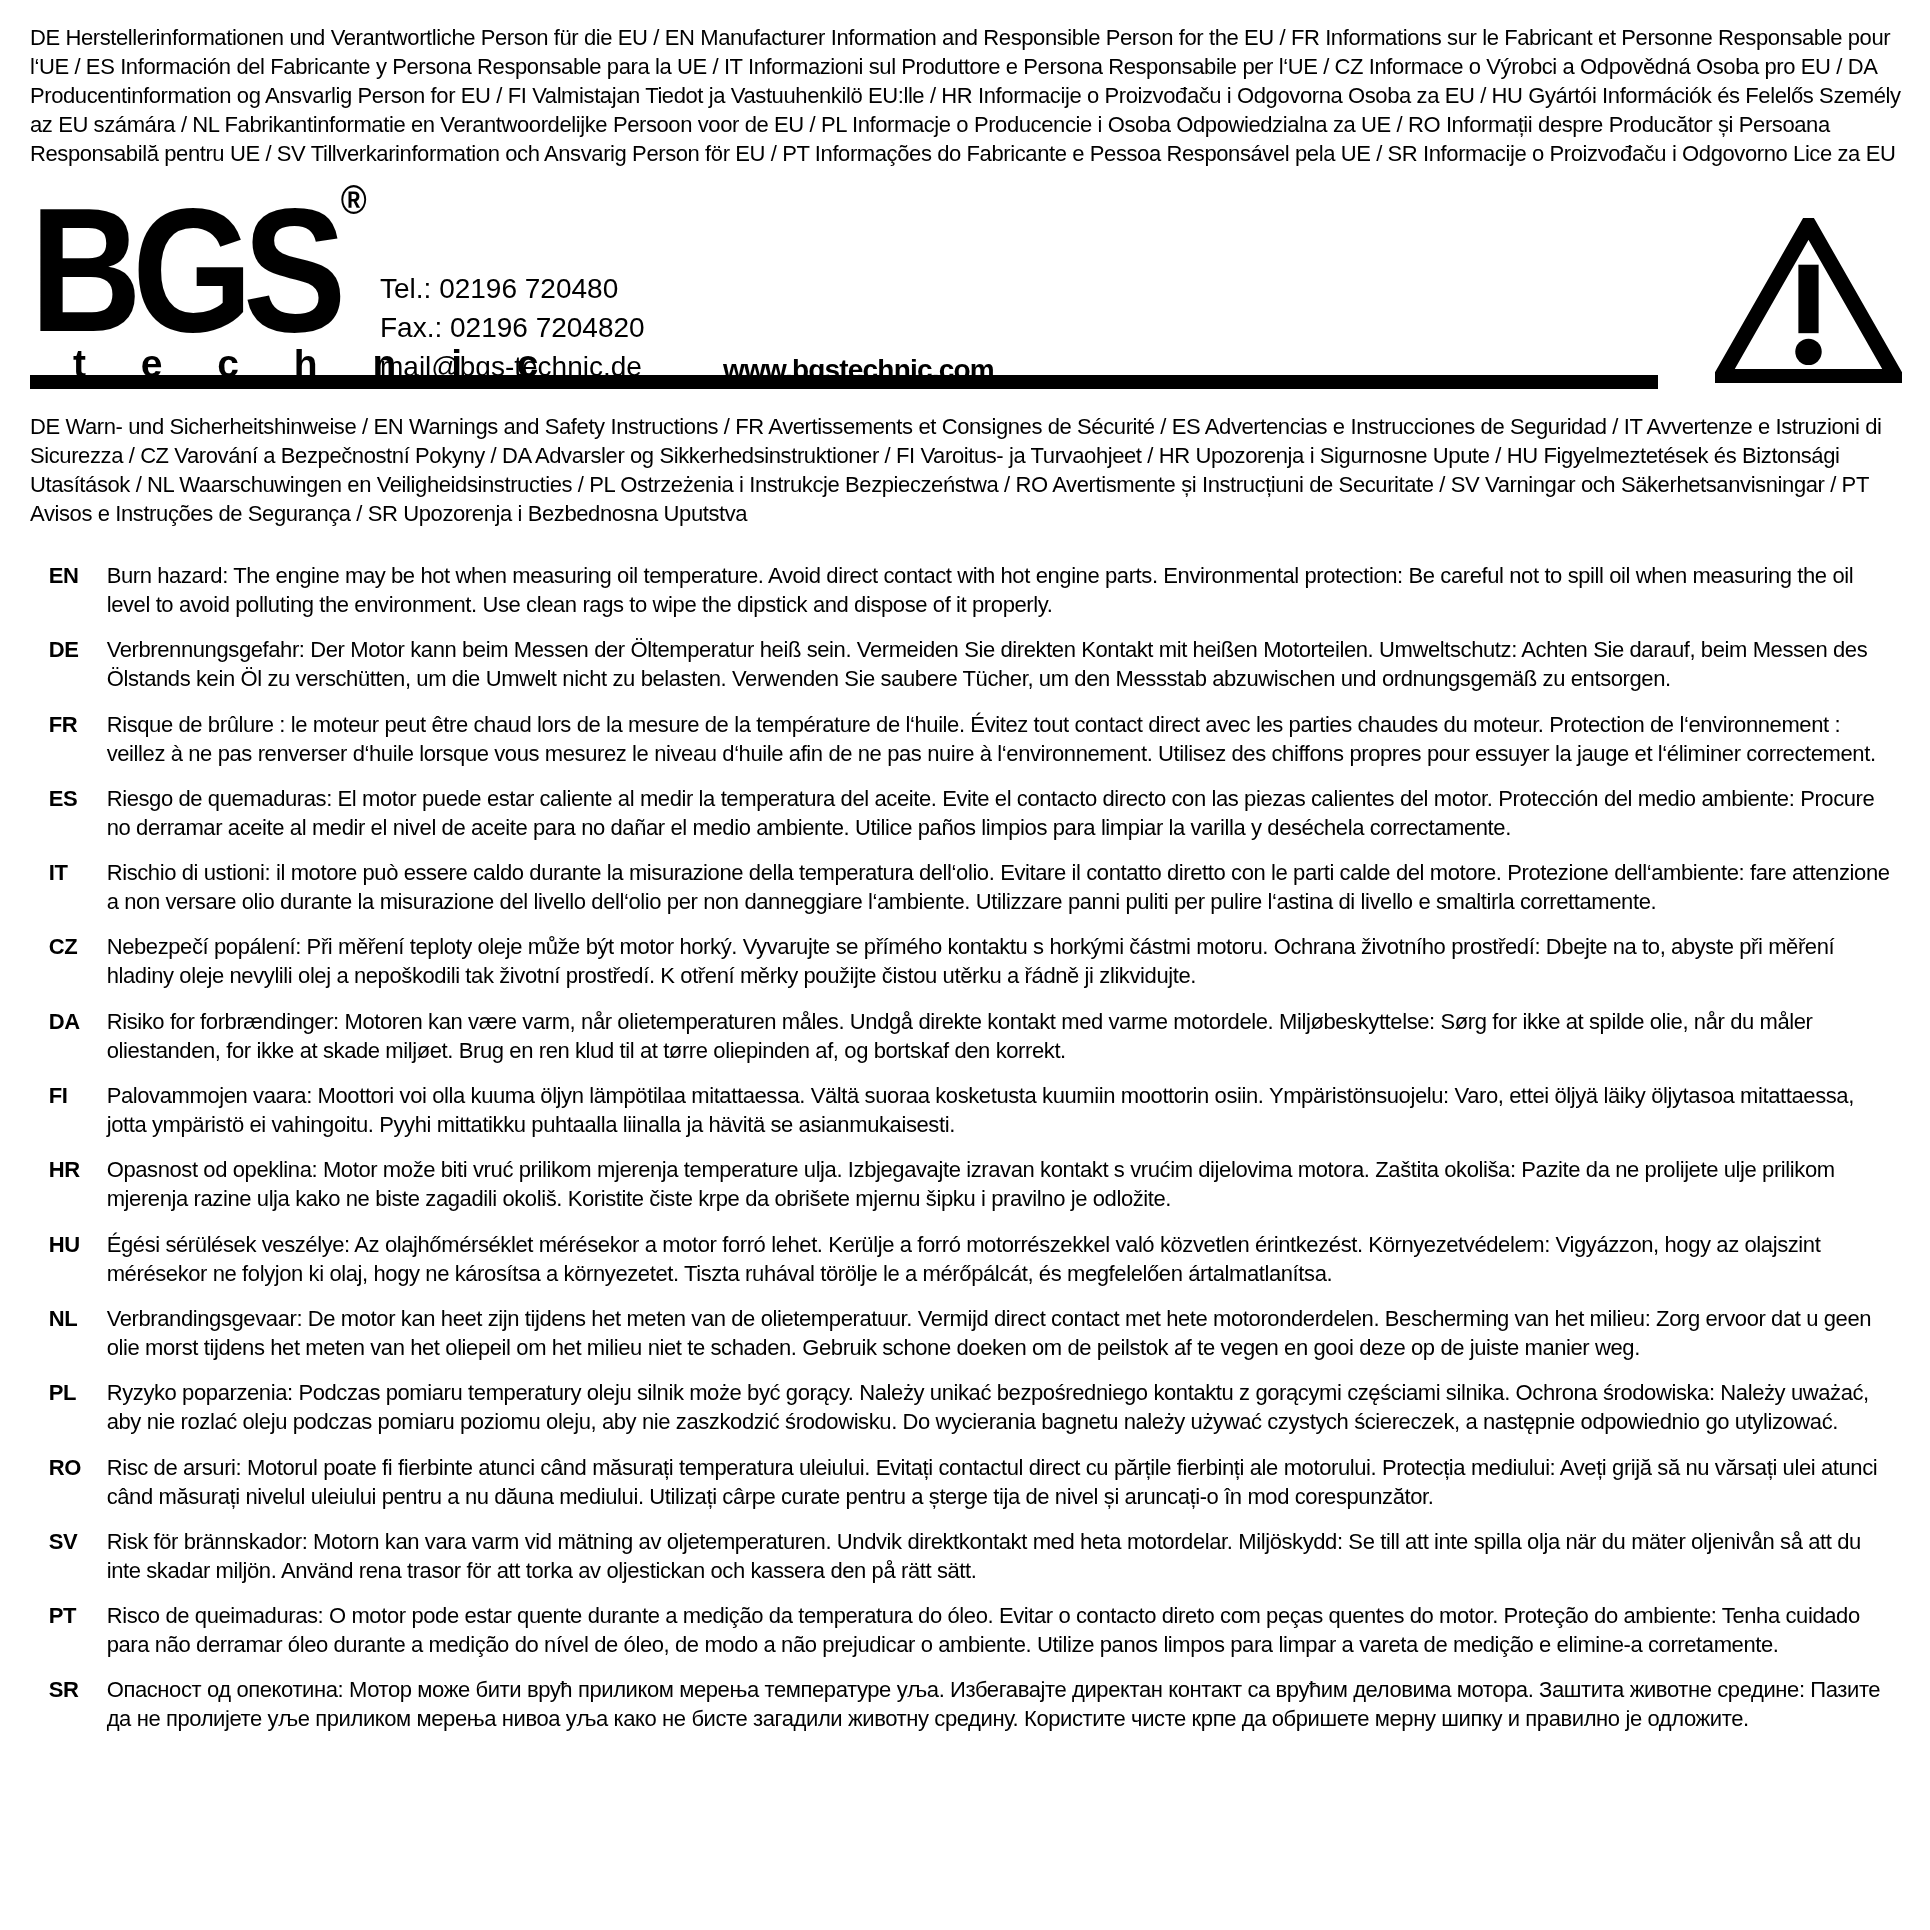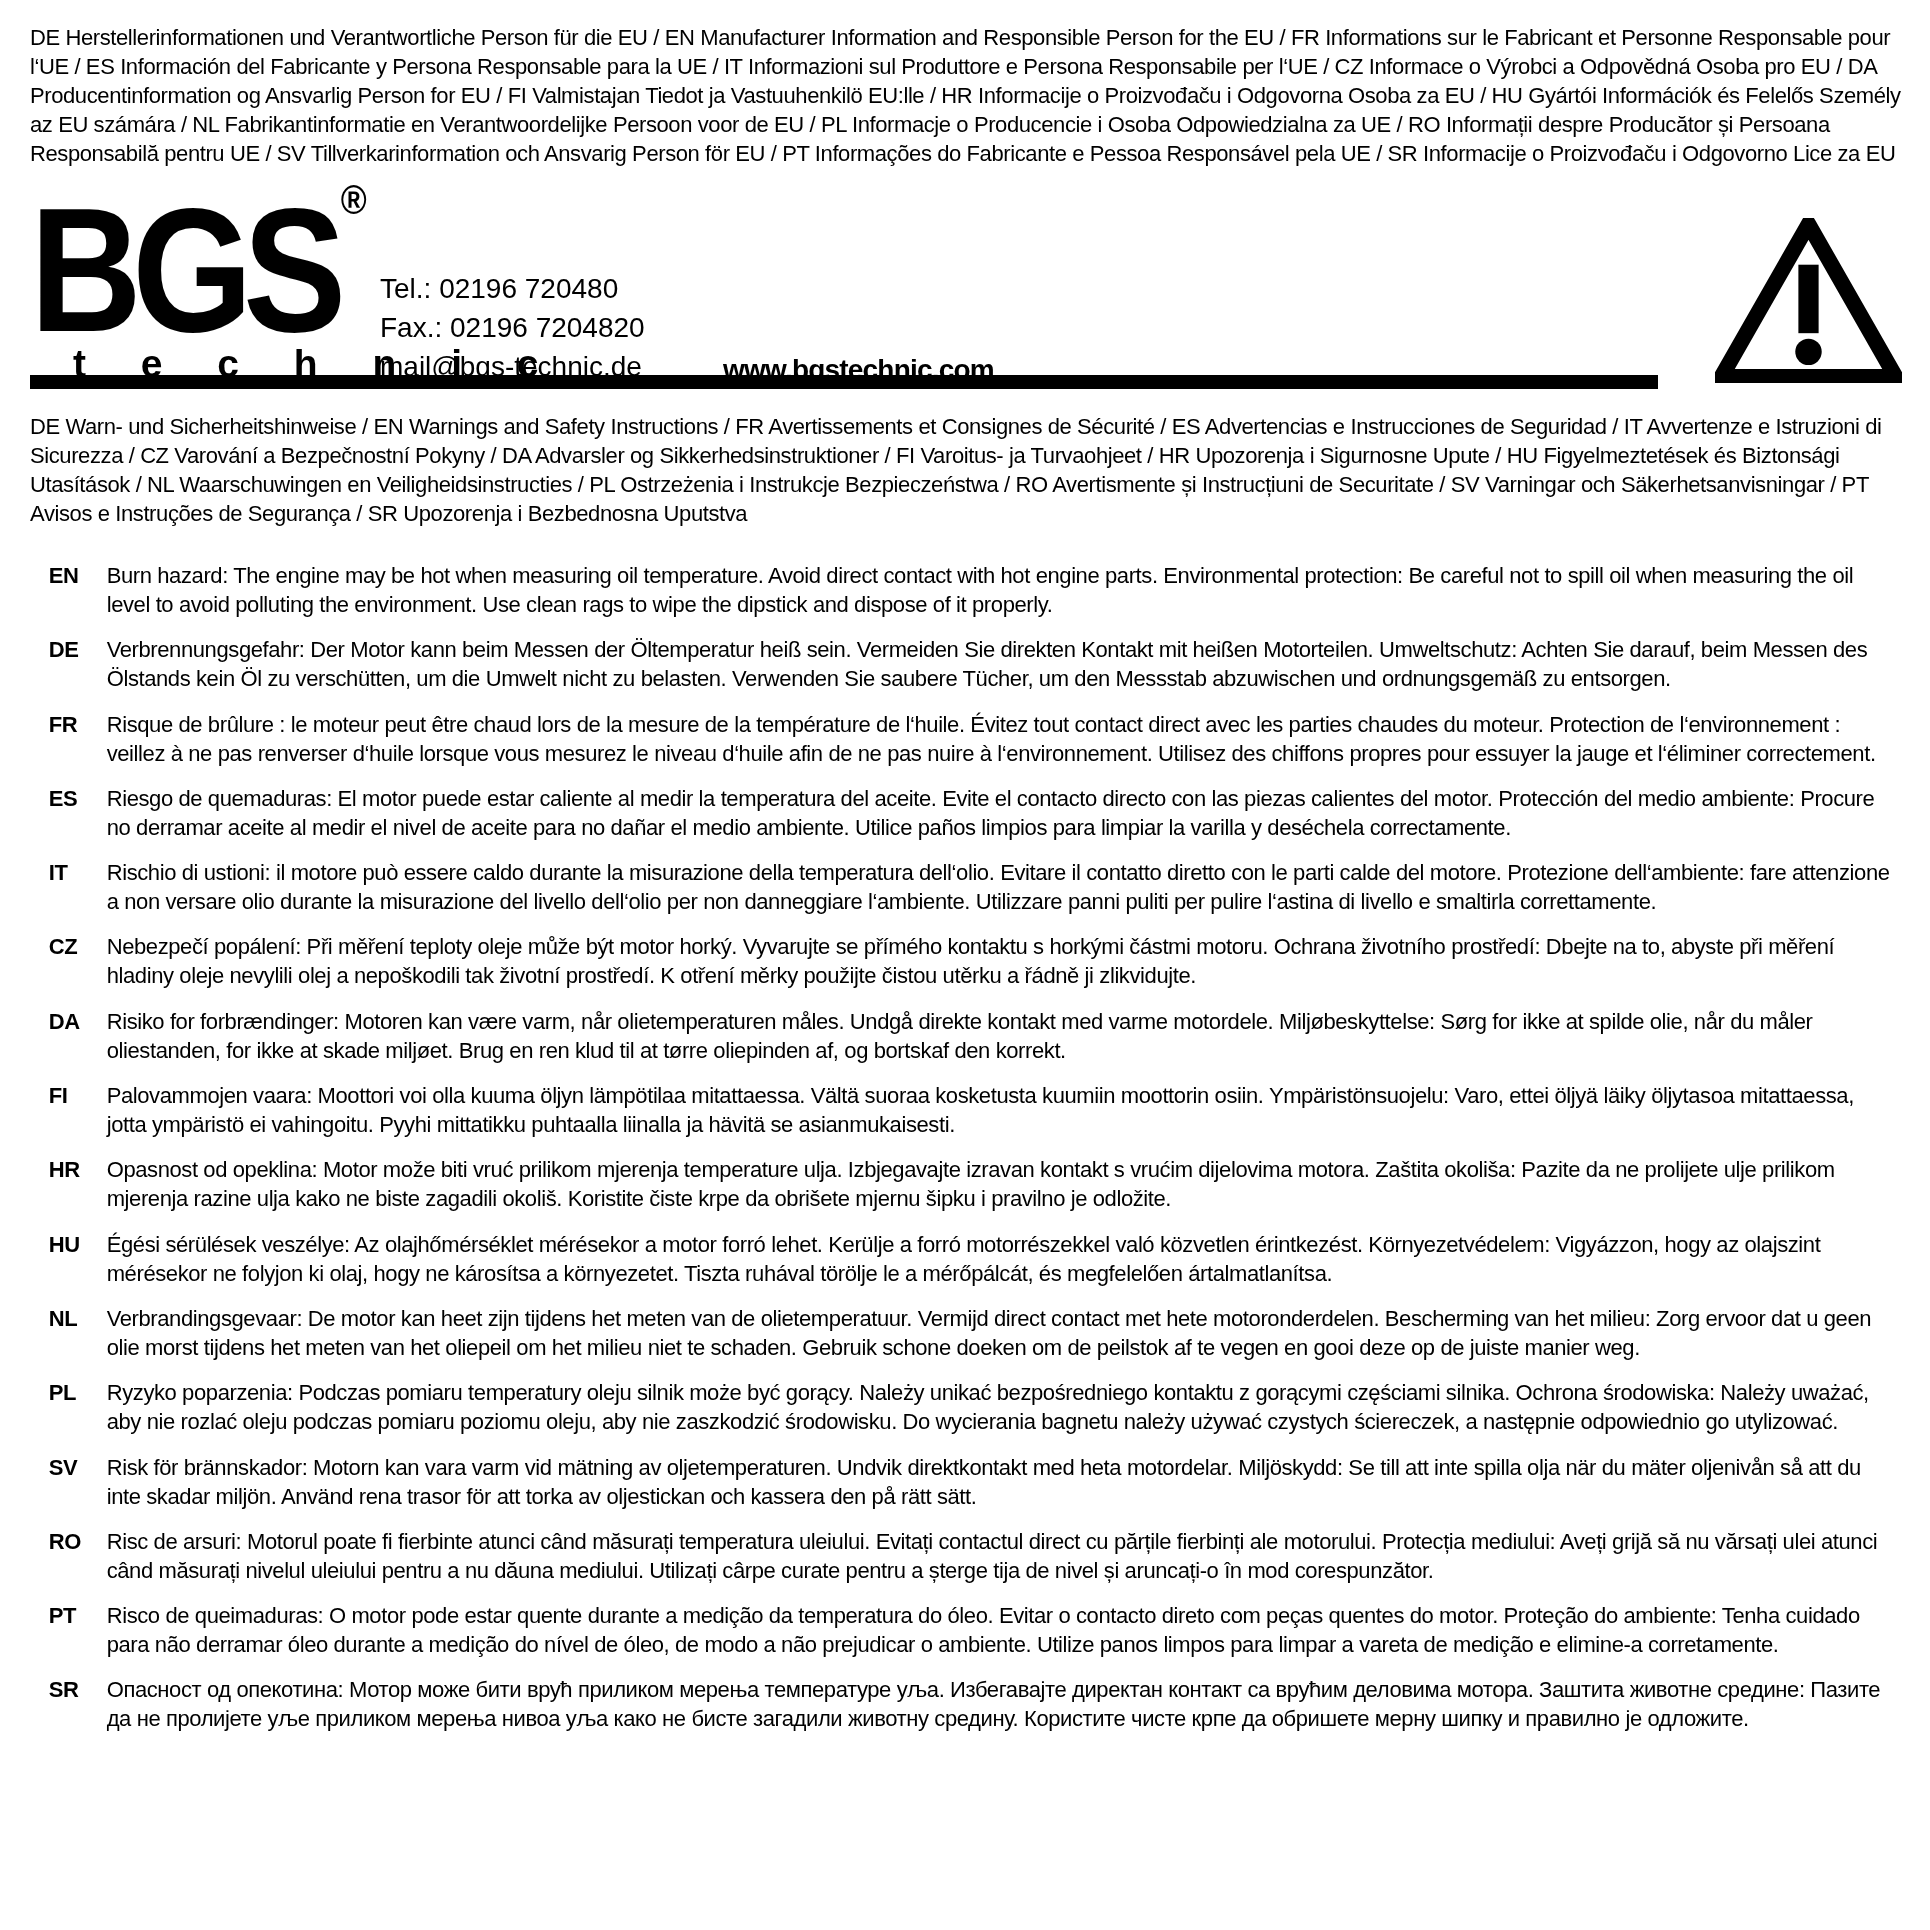--- a/index.html
+++ b/index.html
@@ -178,28 +178,28 @@
     </div>
     <div class="warn-row">
       <div class="warn-code">NL</div>
       <div class="warn-text">Verbrandingsgevaar: De motor kan heet zijn tijdens het meten van de olietemperatuur. Vermijd direct contact met hete motoronderdelen. Bescherming van het milieu: Zorg ervoor dat u geen olie morst tijdens het meten van het oliepeil om het milieu niet te schaden. Gebruik schone doeken om de peilstok af te vegen en gooi deze op de juiste manier weg.</div>
     </div>
     <div class="warn-row">
       <div class="warn-code">PL</div>
       <div class="warn-text">Ryzyko poparzenia: Podczas pomiaru temperatury oleju silnik może być gorący. Należy unikać bezpośredniego kontaktu z gorącymi częściami silnika. Ochrona środowiska: Należy uważać, aby nie rozlać oleju podczas pomiaru poziomu oleju, aby nie zaszkodzić środowisku. Do wycierania bagnetu należy używać czystych ściereczek, a następnie odpowiednio go utylizować.</div>
     </div>
     <div class="warn-row">
+      <div class="warn-code">RO</div>
+      <div class="warn-text">Risc de arsuri: Motorul poate fi fierbinte atunci când măsurați temperatura uleiului. Evitați contactul direct cu părțile fierbinți ale motorului. Protecția mediului: Aveți grijă să nu vărsați ulei atunci când măsurați nivelul uleiului pentru a nu dăuna mediului. Utilizați cârpe curate pentru a șterge tija de nivel și aruncați-o în mod corespunzător.</div>
+    </div>
+    <div class="warn-row">
       <div class="warn-code">SV</div>
       <div class="warn-text">Risk för brännskador: Motorn kan vara varm vid mätning av oljetemperaturen. Undvik direktkontakt med heta motordelar. Miljöskydd: Se till att inte spilla olja när du mäter oljenivån så att du inte skadar miljön. Använd rena trasor för att torka av oljestickan och kassera den på rätt sätt.</div>
     </div>
     <div class="warn-row">
-      <div class="warn-code">RO</div>
-      <div class="warn-text">Risc de arsuri: Motorul poate fi fierbinte atunci când măsurați temperatura uleiului. Evitați contactul direct cu părțile fierbinți ale motorului. Protecția mediului: Aveți grijă să nu vărsați ulei atunci când măsurați nivelul uleiului pentru a nu dăuna mediului. Utilizați cârpe curate pentru a șterge tija de nivel și aruncați-o în mod corespunzător.</div>
-    </div>
-    <div class="warn-row">
       <div class="warn-code">PT</div>
       <div class="warn-text">Risco de queimaduras: O motor pode estar quente durante a medição da temperatura do óleo. Evitar o contacto direto com peças quentes do motor. Proteção do ambiente: Tenha cuidado para não derramar óleo durante a medição do nível de óleo, de modo a não prejudicar o ambiente. Utilize panos limpos para limpar a vareta de medição e elimine-a corretamente.</div>
     </div>
     <div class="warn-row">
       <div class="warn-code">SR</div>
       <div class="warn-text">Опасност од опекотина: Мотор може бити врућ приликом мерења температуре уља. Избегавајте директан контакт са врућим деловима мотора. Заштита животне средине: Пазите да не пролијете уље приликом мерења нивоа уља како не бисте загадили животну средину. Користите чисте крпе да обришете мерну шипку и правилно је одложите.</div>
     </div>
   </div>
 
 </div>

